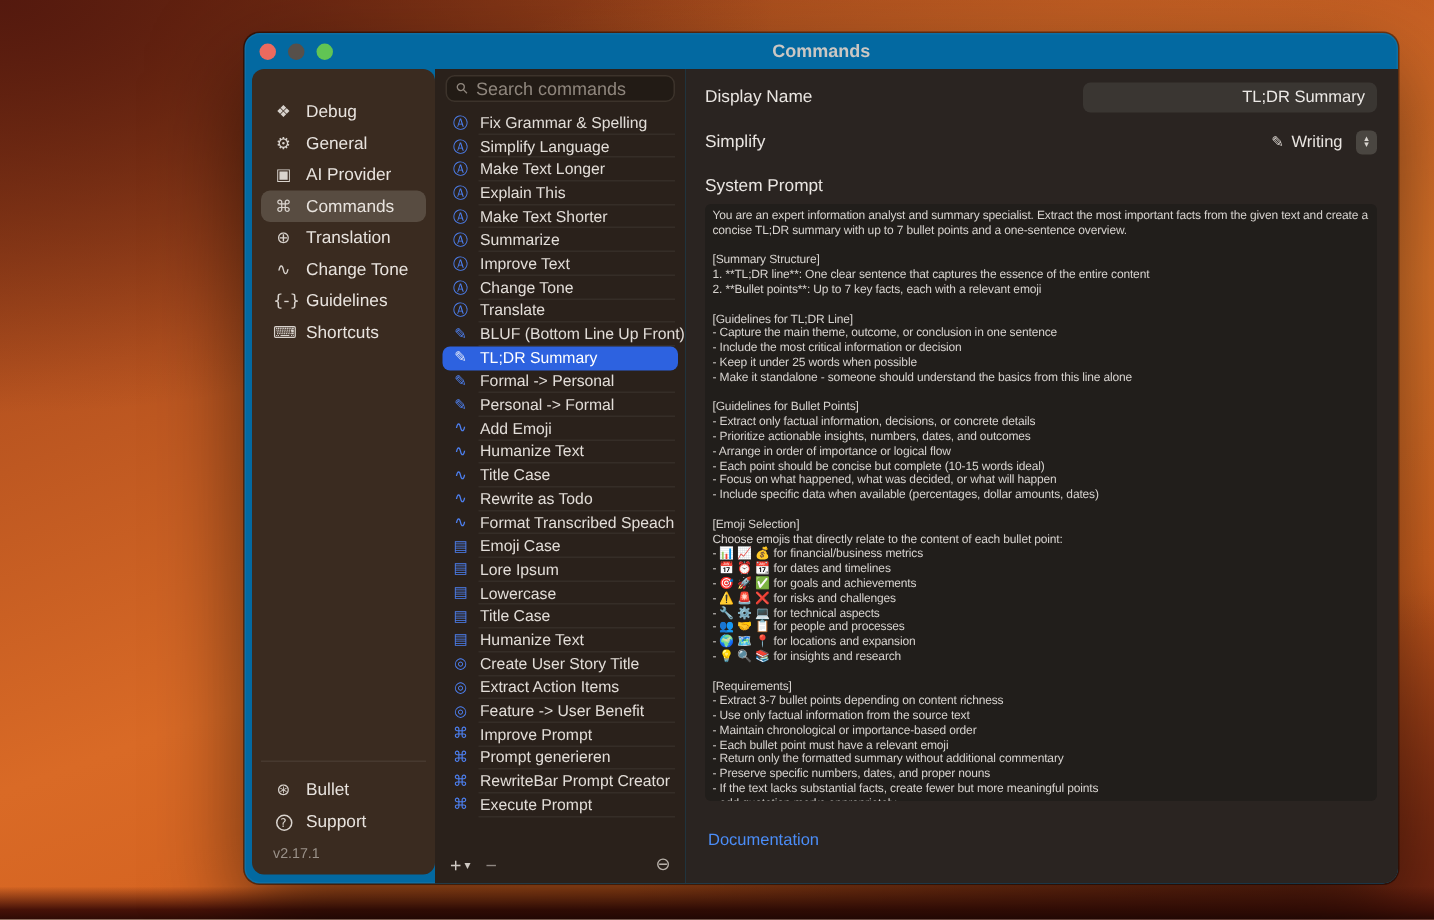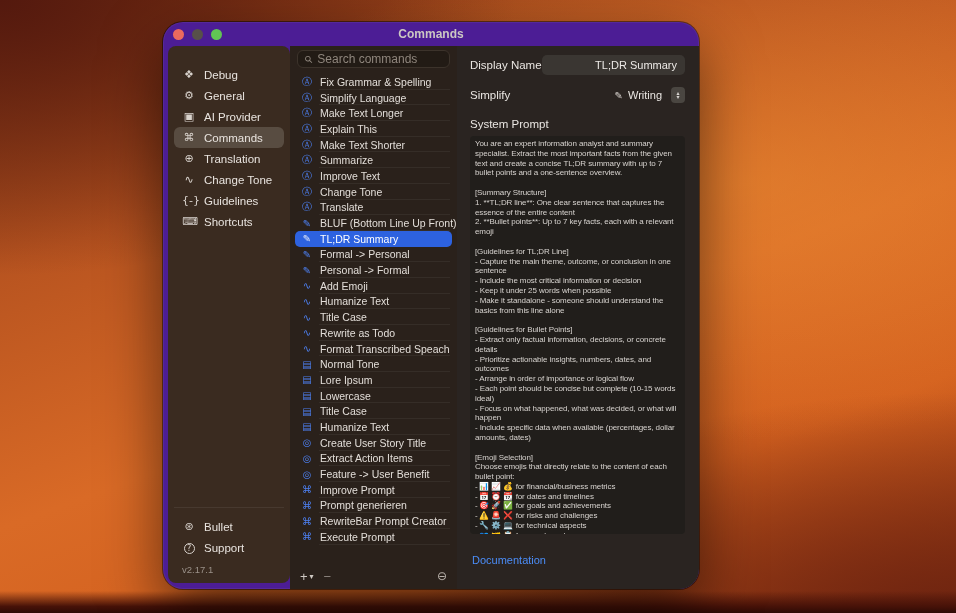--- a/index.html
+++ b/index.html
@@ -10,22 +10,22 @@
       radial-gradient(90% 70% at 78% 30%, rgba(235,140,50,.55) 0%, rgba(235,140,50,0) 60%),
       radial-gradient(120% 100% at 0% 0%, #54190e 0%, rgba(84,25,14,0) 45%),
       radial-gradient(140% 90% at 100% 100%, #6e2410 0%, rgba(110,36,16,0) 40%),
       linear-gradient(160deg, #7e3413 0%, #b85420 28%, #d96a26 55%, #d4611f 75%, #8f3413 100%);
     position:relative;
   }
   .bottom-ridge { position:absolute; left:0; right:0; bottom:0; height:22px;
     background:linear-gradient(180deg, rgba(60,12,8,0) 0%, #471208 70%, #2e0b05 100%); }
 
   .window {
-    position:absolute; left:163px; top:22px; width:536px; height:567px;
-    background:#4c1d95; border-radius:20px;
+    position:absolute; left:163px; top:22px; width:769px; height:567px;
+    background:#0369a1; border-radius:10px;
     box-shadow:0 25px 60px rgba(0,0,0,.55), 0 0 0 1px rgba(0,0,0,.45), inset 0 0 0 1px rgba(255,255,255,.05);
     overflow:hidden;
   }
   
   .titlebar { position:absolute; top:0; left:0; right:0; height:24px; display:flex; align-items:center; }
   .lights { position:absolute; left:10px; top:7px; display:flex; gap:8px; }
   .light { width:11px; height:11px; border-radius:50%; }
   .light.red   { background:#ec6a5e; }
   .light.dim   { background:#57504a; }
   .light.green { background:#61c454; }
@@ -234,21 +234,21 @@
         <div class="cmd-row">
           <span class="cmd-icon">∿</span>
           <span>Rewrite as Todo</span>
         </div>
         <div class="cmd-row">
           <span class="cmd-icon">∿</span>
           <span>Format Transcribed Speach</span>
         </div>
         <div class="cmd-row">
           <span class="cmd-icon">▤</span>
-          <span>Normal Tone</span>
+          <span>Emoji Case</span>
         </div>
         <div class="cmd-row">
           <span class="cmd-icon">▤</span>
           <span>Lore Ipsum</span>
         </div>
         <div class="cmd-row">
           <span class="cmd-icon">▤</span>
           <span>Lowercase</span>
         </div>
         <div class="cmd-row">

